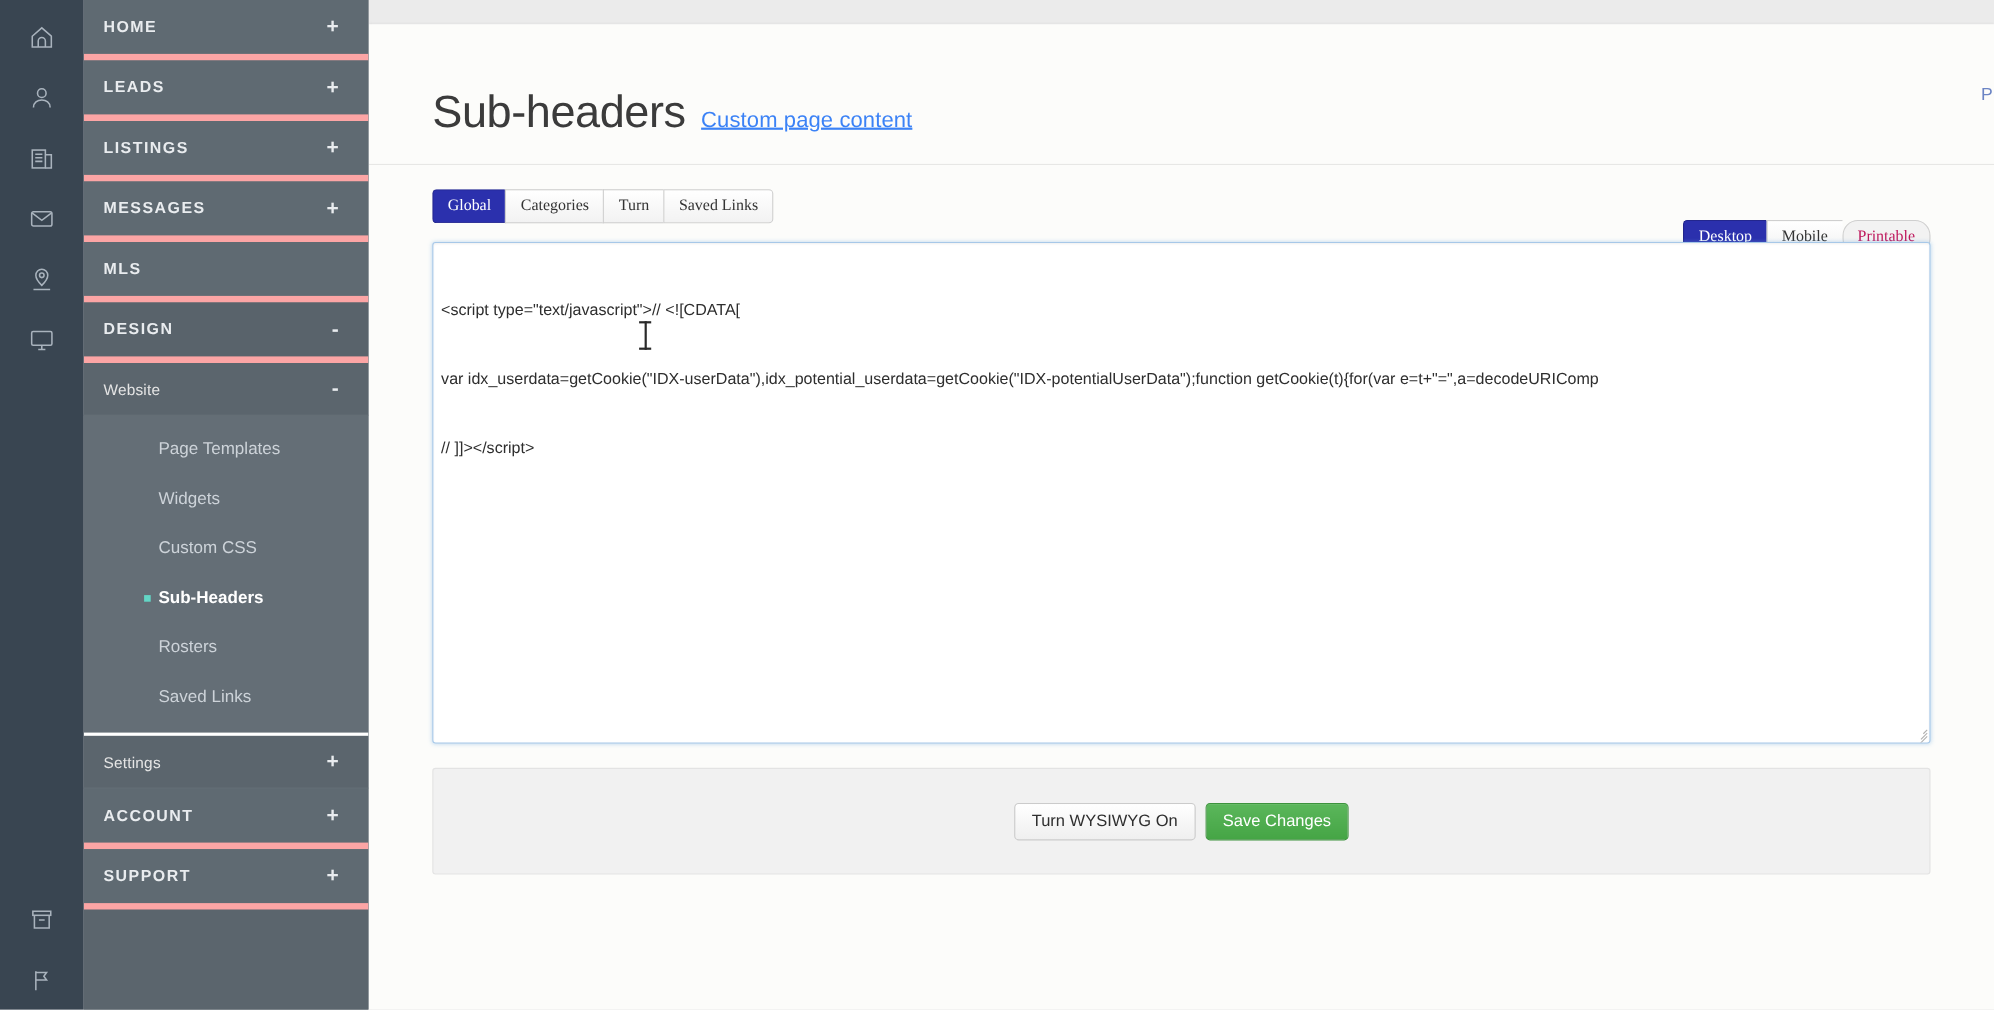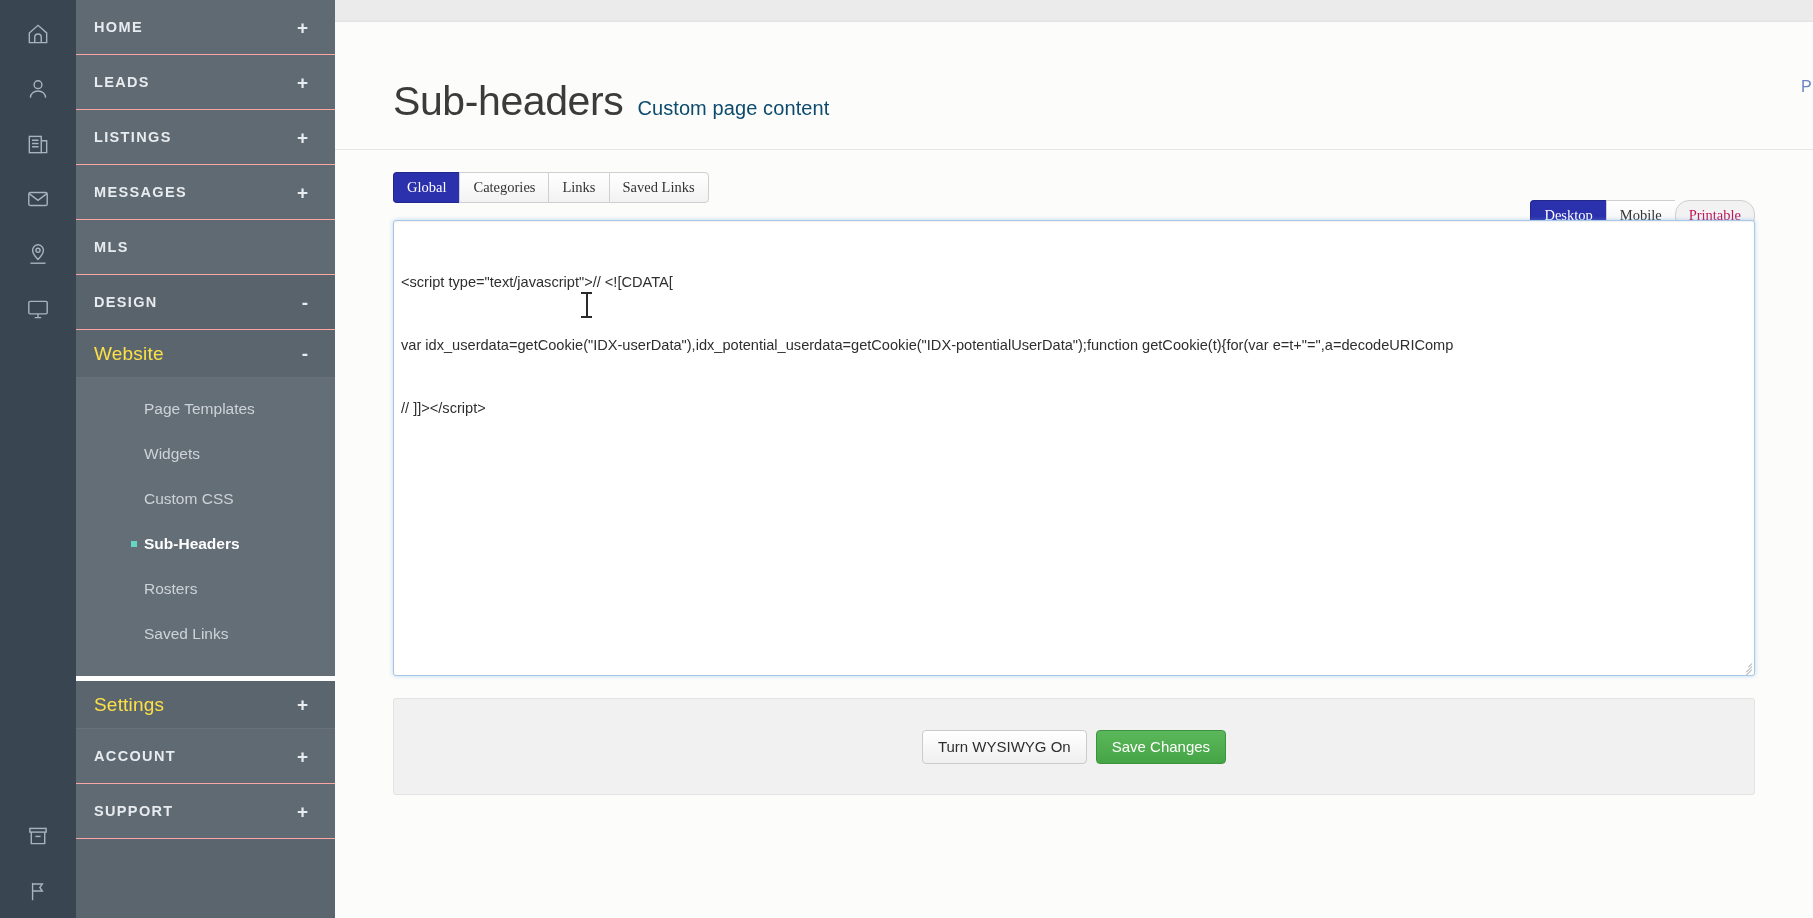--- a/index.html
+++ b/index.html
@@ -56,21 +56,21 @@
   }
 
   .nav-top-item {
     height: 55px;
     flex: 0 0 55px;
     display: flex;
     align-items: center;
     justify-content: space-between;
     padding: 0 27px 0 18px;
     background: #5f6a72;
-    border-bottom: 1px solid #fca5a5;
+    border-bottom: 6px solid #fca5a5;
     color: #e8ebee;
   }
   .nav-top-item .lbl {
     font-size: 14.5px;
     font-weight: bold;
     letter-spacing: 1.35px;
     color: #e9ecef;
   }
   .nav-top-item.active-section { background: #59636b; }
   .nav-sign {
@@ -85,29 +85,29 @@
     flex: 0 0 48px;
     display: flex;
     align-items: center;
     justify-content: space-between;
     padding: 0 27px 0 18px;
     background: #5b656d;
     border-bottom: 1px solid #687179;
     color: #d6dbe0;
   }
   .nav-sub-item .lbl {
-    font-size: 19px;
+    font-size: 14px;
     letter-spacing: 0.2px;
-    color: #fde047;
+    color: #e5e5e5;
   }
 
   .nav-leaf-group {
     background: #646e76;
-    padding: 8px 0 20px 0;
-    border-bottom: 5px solid #ffffff;
+    padding: 8px 0 10px 0;
+    border-bottom: 3px solid #ffffff;
   }
   .nav-leaf {
     height: 45px;
     display: flex;
     align-items: center;
     padding-left: 68px;
     position: relative;
     color: #cdd3d9;
     font-size: 15.5px;
   }
@@ -160,22 +160,23 @@
     gap: 14px;
   }
   .page-title {
     font-size: 41px;
     font-weight: normal;
     color: #3b3b3b;
     letter-spacing: -0.4px;
   }
   .page-subtitle {
     font-size: 20px;
-    color: #0c4a6e;
+    color: #3b82f6;
     letter-spacing: 0.1px;
+    text-decoration: underline;
   }
 
   .head-divider {
     margin: 24px 0 0 0;
     height: 1px;
     background: #e7e7e5;
   }
 
   
   .toolbar {
@@ -453,21 +454,21 @@
       <div class="page-head">
         <h1 class="page-title">Sub-headers</h1>
         <span class="page-subtitle">Custom page content</span>
       </div>
       <div class="head-divider"></div>
 
       <div class="toolbar">
         <div class="btn-group">
           <div class="gbtn active">Global</div>
           <div class="gbtn">Categories</div>
-          <div class="gbtn">Links</div>
+          <div class="gbtn">Turn</div>
           <div class="gbtn">Saved Links</div>
         </div>
         <div class="btn-group right-group">
           <div class="gbtn active">Desktop</div>
           <div class="gbtn">Mobile</div>
           <div class="gbtn disabled">Printable</div>
         </div>
       </div>
 
       <div class="editor-wrap">

